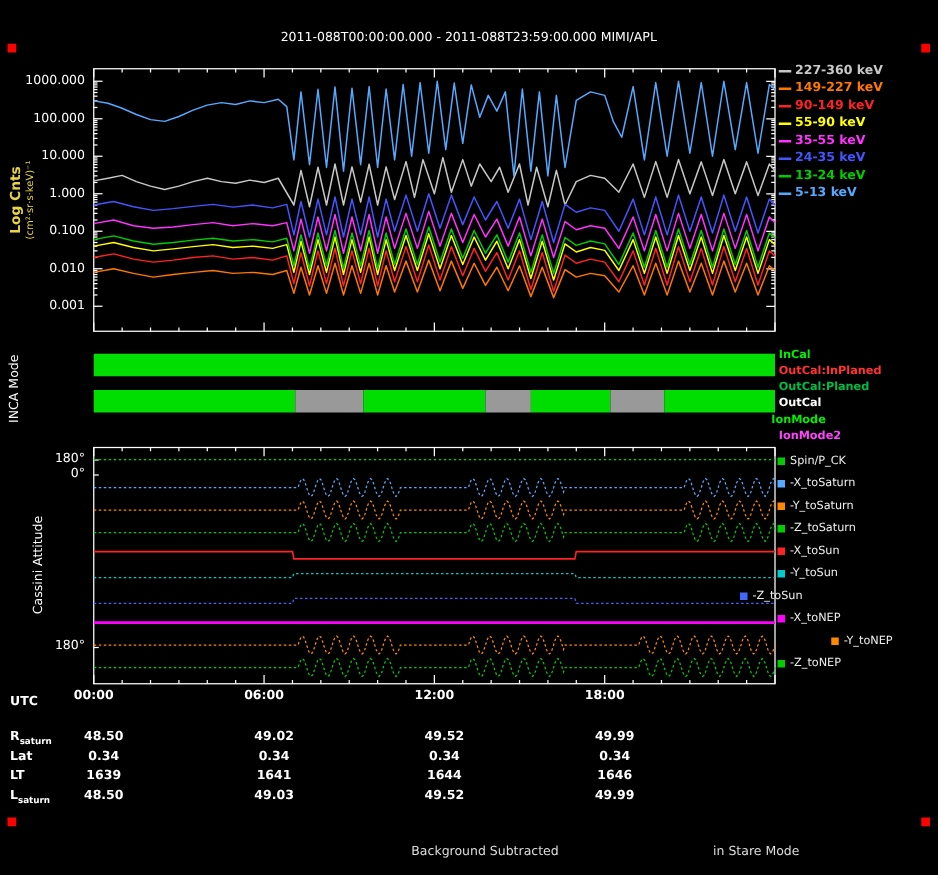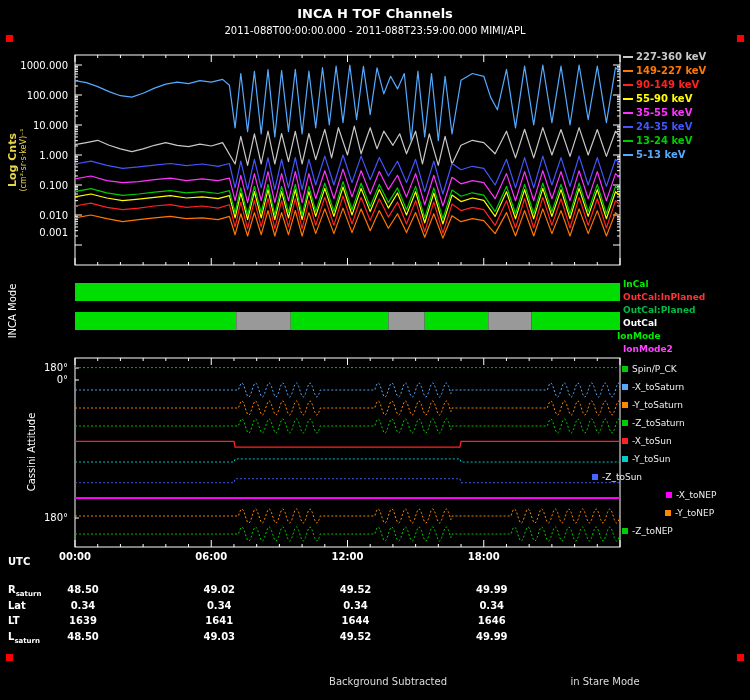--- a/index.html
+++ b/index.html
@@ -276,38 +276,37 @@
       <polyline points="75.0,482.7 76.1,482.7 77.3,482.7 78.4,482.7 79.5,482.7 80.7,482.7 81.8,482.7 82.9,482.7 84.1,482.7 85.2,482.7 86.4,482.7 87.5,482.7 88.6,482.7 89.8,482.7 90.9,482.7 92.0,482.7 93.2,482.7 94.3,482.7 95.4,482.7 96.6,482.7 97.7,482.7 98.8,482.7 100.0,482.7 101.1,482.7 102.3,482.7 103.4,482.7 104.5,482.7 105.7,482.7 106.8,482.7 107.9,482.7 109.1,482.7 110.2,482.7 111.3,482.7 112.5,482.7 113.6,482.7 114.7,482.7 115.9,482.7 117.0,482.7 118.1,482.7 119.3,482.7 120.4,482.7 121.6,482.7 122.7,482.7 123.8,482.7 125.0,482.7 126.1,482.7 127.2,482.7 128.4,482.7 129.5,482.7 130.6,482.7 131.8,482.7 132.9,482.7 134.0,482.7 135.2,482.7 136.3,482.7 137.4,482.7 138.6,482.7 139.7,482.7 140.9,482.7 142.0,482.7 143.1,482.7 144.3,482.7 145.4,482.7 146.5,482.7 147.7,482.7 148.8,482.7 149.9,482.7 151.1,482.7 152.2,482.7 153.3,482.7 154.5,482.7 155.6,482.7 156.7,482.7 157.9,482.7 159.0,482.7 160.2,482.7 161.3,482.7 162.4,482.7 163.6,482.7 164.7,482.7 165.8,482.7 167.0,482.7 168.1,482.7 169.2,482.7 170.4,482.7 171.5,482.7 172.6,482.7 173.8,482.7 174.9,482.7 176.1,482.7 177.2,482.7 178.3,482.7 179.5,482.7 180.6,482.7 181.7,482.7 182.9,482.7 184.0,482.7 185.1,482.7 186.3,482.7 187.4,482.7 188.5,482.7 189.7,482.7 190.8,482.7 191.9,482.7 193.1,482.7 194.2,482.7 195.4,482.7 196.5,482.7 197.6,482.7 198.8,482.7 199.9,482.7 201.0,482.7 202.2,482.7 203.3,482.7 204.4,482.7 205.6,482.7 206.7,482.7 207.8,482.7 209.0,482.7 210.1,482.7 211.2,482.7 212.4,482.7 213.5,482.7 214.7,482.7 215.8,482.7 216.9,482.7 218.1,482.7 219.2,482.7 220.3,482.7 221.5,482.7 222.6,482.7 223.7,482.7 224.9,482.7 226.0,482.7 227.1,482.7 228.3,482.7 229.4,482.7 230.6,482.7 231.7,482.7 232.8,482.7 234.0,482.7 235.1,478.7 236.2,478.7 237.4,478.7 238.5,478.7 239.6,478.7 240.8,478.7 241.9,478.7 243.0,478.7 244.2,478.7 245.3,478.7 246.4,478.7 247.6,478.7 248.7,478.7 249.9,478.7 251.0,478.7 252.1,478.7 253.3,478.7 254.4,478.7 255.5,478.7 256.7,478.7 257.8,478.7 258.9,478.7 260.1,478.7 261.2,478.7 262.3,478.7 263.5,478.7 264.6,478.7 265.7,478.7 266.9,478.7 268.0,478.7 269.2,478.7 270.3,478.7 271.4,478.7 272.6,478.7 273.7,478.7 274.8,478.7 276.0,478.7 277.1,478.7 278.2,478.7 279.4,478.7 280.5,478.7 281.6,478.7 282.8,478.7 283.9,478.7 285.1,478.7 286.2,478.7 287.3,478.7 288.5,478.7 289.6,478.7 290.7,478.7 291.9,478.7 293.0,478.7 294.1,478.7 295.3,478.7 296.4,478.7 297.5,478.7 298.7,478.7 299.8,478.7 300.9,478.7 302.1,478.7 303.2,478.7 304.4,478.7 305.5,478.7 306.6,478.7 307.8,478.7 308.9,478.7 310.0,478.7 311.2,478.7 312.3,478.7 313.4,478.7 314.6,478.7 315.7,478.7 316.8,478.7 318.0,478.7 319.1,478.7 320.3,478.7 321.4,478.7 322.5,478.7 323.7,478.7 324.8,478.7 325.9,478.7 327.1,478.7 328.2,478.7 329.3,478.7 330.5,478.7 331.6,478.7 332.7,478.7 333.9,478.7 335.0,478.7 336.1,478.7 337.3,478.7 338.4,478.7 339.6,478.7 340.7,478.7 341.8,478.7 343.0,478.7 344.1,478.7 345.2,478.7 346.4,478.7 347.5,478.7 348.6,478.7 349.8,478.7 350.9,478.7 352.0,478.7 353.2,478.7 354.3,478.7 355.4,478.7 356.6,478.7 357.7,478.7 358.9,478.7 360.0,478.7 361.1,478.7 362.3,478.7 363.4,478.7 364.5,478.7 365.7,478.7 366.8,478.7 367.9,478.7 369.1,478.7 370.2,478.7 371.3,478.7 372.5,478.7 373.6,478.7 374.8,478.7 375.9,478.7 377.0,478.7 378.2,478.7 379.3,478.7 380.4,478.7 381.6,478.7 382.7,478.7 383.8,478.7 385.0,478.7 386.1,478.7 387.2,478.7 388.4,478.7 389.5,478.7 390.6,478.7 391.8,478.7 392.9,478.7 394.1,478.7 395.2,478.7 396.3,478.7 397.5,478.7 398.6,478.7 399.7,478.7 400.9,478.7 402.0,478.7 403.1,478.7 404.3,478.7 405.4,478.7 406.5,478.7 407.7,478.7 408.8,478.7 409.9,478.7 411.1,478.7 412.2,478.7 413.4,478.7 414.5,478.7 415.6,478.7 416.8,478.7 417.9,478.7 419.0,478.7 420.2,478.7 421.3,478.7 422.4,478.7 423.6,478.7 424.7,478.7 425.8,478.7 427.0,478.7 428.1,478.7 429.3,478.7 430.4,478.7 431.5,478.7 432.7,478.7 433.8,478.7 434.9,478.7 436.1,478.7 437.2,478.7 438.3,478.7 439.5,478.7 440.6,478.7 441.7,478.7 442.9,478.7 444.0,478.7 445.1,478.7 446.3,478.7 447.4,478.7 448.6,478.7 449.7,478.7 450.8,478.7 452.0,478.7 453.1,478.7 454.2,478.7 455.4,478.7 456.5,478.7 457.6,478.7 458.8,478.7 459.9,478.7 461.0,482.7 462.2,482.7 463.3,482.7 464.4,482.7 465.6,482.7 466.7,482.7 467.9,482.7 469.0,482.7 470.1,482.7 471.3,482.7 472.4,482.7 473.5,482.7 474.7,482.7 475.8,482.7 476.9,482.7 478.1,482.7 479.2,482.7 480.3,482.7 481.5,482.7 482.6,482.7 483.8,482.7 484.9,482.7 486.0,482.7 487.2,482.7 488.3,482.7 489.4,482.7 490.6,482.7 491.7,482.7 492.8,482.7 494.0,482.7 495.1,482.7 496.2,482.7 497.4,482.7 498.5,482.7 499.6,482.7 500.8,482.7 501.9,482.7 503.1,482.7 504.2,482.7 505.3,482.7 506.5,482.7 507.6,482.7 508.7,482.7 509.9,482.7 511.0,482.7 512.1,482.7 513.3,482.7 514.4,482.7 515.5,482.7 516.7,482.7 517.8,482.7 518.9,482.7 520.1,482.7 521.2,482.7 522.4,482.7 523.5,482.7 524.6,482.7 525.8,482.7 526.9,482.7 528.0,482.7 529.2,482.7 530.3,482.7 531.4,482.7 532.6,482.7 533.7,482.7 534.8,482.7 536.0,482.7 537.1,482.7 538.3,482.7 539.4,482.7 540.5,482.7 541.7,482.7 542.8,482.7 543.9,482.7 545.1,482.7 546.2,482.7 547.3,482.7 548.5,482.7 549.6,482.7 550.7,482.7 551.9,482.7 553.0,482.7 554.1,482.7 555.3,482.7 556.4,482.7 557.6,482.7 558.7,482.7 559.8,482.7 561.0,482.7 562.1,482.7 563.2,482.7 564.4,482.7 565.5,482.7 566.6,482.7 567.8,482.7 568.9,482.7 570.0,482.7 571.2,482.7 572.3,482.7 573.4,482.7 574.6,482.7 575.7,482.7 576.9,482.7 578.0,482.7 579.1,482.7 580.3,482.7 581.4,482.7 582.5,482.7 583.7,482.7 584.8,482.7 585.9,482.7 587.1,482.7 588.2,482.7 589.3,482.7 590.5,482.7 591.6,482.7 592.8,482.7 593.9,482.7 595.0,482.7 596.2,482.7 597.3,482.7 598.4,482.7 599.6,482.7 600.7,482.7 601.8,482.7 603.0,482.7 604.1,482.7 605.2,482.7 606.4,482.7 607.5,482.7 608.6,482.7 609.8,482.7 610.9,482.7 612.1,482.7 613.2,482.7 614.3,482.7 615.5,482.7 616.6,482.7 617.7,482.7 618.9,482.7 620.0,482.7" fill="none" stroke="#4466ff" stroke-width="1" stroke-dasharray="2,2"></polyline>
       <polyline points="75.0,498.0 76.1,498.0 77.3,498.0 78.4,498.0 79.5,498.0 80.7,498.0 81.8,498.0 82.9,498.0 84.1,498.0 85.2,498.0 86.4,498.0 87.5,498.0 88.6,498.0 89.8,498.0 90.9,498.0 92.0,498.0 93.2,498.0 94.3,498.0 95.4,498.0 96.6,498.0 97.7,498.0 98.8,498.0 100.0,498.0 101.1,498.0 102.3,498.0 103.4,498.0 104.5,498.0 105.7,498.0 106.8,498.0 107.9,498.0 109.1,498.0 110.2,498.0 111.3,498.0 112.5,498.0 113.6,498.0 114.7,498.0 115.9,498.0 117.0,498.0 118.1,498.0 119.3,498.0 120.4,498.0 121.6,498.0 122.7,498.0 123.8,498.0 125.0,498.0 126.1,498.0 127.2,498.0 128.4,498.0 129.5,498.0 130.6,498.0 131.8,498.0 132.9,498.0 134.0,498.0 135.2,498.0 136.3,498.0 137.4,498.0 138.6,498.0 139.7,498.0 140.9,498.0 142.0,498.0 143.1,498.0 144.3,498.0 145.4,498.0 146.5,498.0 147.7,498.0 148.8,498.0 149.9,498.0 151.1,498.0 152.2,498.0 153.3,498.0 154.5,498.0 155.6,498.0 156.7,498.0 157.9,498.0 159.0,498.0 160.2,498.0 161.3,498.0 162.4,498.0 163.6,498.0 164.7,498.0 165.8,498.0 167.0,498.0 168.1,498.0 169.2,498.0 170.4,498.0 171.5,498.0 172.6,498.0 173.8,498.0 174.9,498.0 176.1,498.0 177.2,498.0 178.3,498.0 179.5,498.0 180.6,498.0 181.7,498.0 182.9,498.0 184.0,498.0 185.1,498.0 186.3,498.0 187.4,498.0 188.5,498.0 189.7,498.0 190.8,498.0 191.9,498.0 193.1,498.0 194.2,498.0 195.4,498.0 196.5,498.0 197.6,498.0 198.8,498.0 199.9,498.0 201.0,498.0 202.2,498.0 203.3,498.0 204.4,498.0 205.6,498.0 206.7,498.0 207.8,498.0 209.0,498.0 210.1,498.0 211.2,498.0 212.4,498.0 213.5,498.0 214.7,498.0 215.8,498.0 216.9,498.0 218.1,498.0 219.2,498.0 220.3,498.0 221.5,498.0 222.6,498.0 223.7,498.0 224.9,498.0 226.0,498.0 227.1,498.0 228.3,498.0 229.4,498.0 230.6,498.0 231.7,498.0 232.8,498.0 234.0,498.0 235.1,498.0 236.2,498.0 237.4,498.0 238.5,498.0 239.6,498.0 240.8,498.0 241.9,498.0 243.0,498.0 244.2,498.0 245.3,498.0 246.4,498.0 247.6,498.0 248.7,498.0 249.9,498.0 251.0,498.0 252.1,498.0 253.3,498.0 254.4,498.0 255.5,498.0 256.7,498.0 257.8,498.0 258.9,498.0 260.1,498.0 261.2,498.0 262.3,498.0 263.5,498.0 264.6,498.0 265.7,498.0 266.9,498.0 268.0,498.0 269.2,498.0 270.3,498.0 271.4,498.0 272.6,498.0 273.7,498.0 274.8,498.0 276.0,498.0 277.1,498.0 278.2,498.0 279.4,498.0 280.5,498.0 281.6,498.0 282.8,498.0 283.9,498.0 285.1,498.0 286.2,498.0 287.3,498.0 288.5,498.0 289.6,498.0 290.7,498.0 291.9,498.0 293.0,498.0 294.1,498.0 295.3,498.0 296.4,498.0 297.5,498.0 298.7,498.0 299.8,498.0 300.9,498.0 302.1,498.0 303.2,498.0 304.4,498.0 305.5,498.0 306.6,498.0 307.8,498.0 308.9,498.0 310.0,498.0 311.2,498.0 312.3,498.0 313.4,498.0 314.6,498.0 315.7,498.0 316.8,498.0 318.0,498.0 319.1,498.0 320.3,498.0 321.4,498.0 322.5,498.0 323.7,498.0 324.8,498.0 325.9,498.0 327.1,498.0 328.2,498.0 329.3,498.0 330.5,498.0 331.6,498.0 332.7,498.0 333.9,498.0 335.0,498.0 336.1,498.0 337.3,498.0 338.4,498.0 339.6,498.0 340.7,498.0 341.8,498.0 343.0,498.0 344.1,498.0 345.2,498.0 346.4,498.0 347.5,498.0 348.6,498.0 349.8,498.0 350.9,498.0 352.0,498.0 353.2,498.0 354.3,498.0 355.4,498.0 356.6,498.0 357.7,498.0 358.9,498.0 360.0,498.0 361.1,498.0 362.3,498.0 363.4,498.0 364.5,498.0 365.7,498.0 366.8,498.0 367.9,498.0 369.1,498.0 370.2,498.0 371.3,498.0 372.5,498.0 373.6,498.0 374.8,498.0 375.9,498.0 377.0,498.0 378.2,498.0 379.3,498.0 380.4,498.0 381.6,498.0 382.7,498.0 383.8,498.0 385.0,498.0 386.1,498.0 387.2,498.0 388.4,498.0 389.5,498.0 390.6,498.0 391.8,498.0 392.9,498.0 394.1,498.0 395.2,498.0 396.3,498.0 397.5,498.0 398.6,498.0 399.7,498.0 400.9,498.0 402.0,498.0 403.1,498.0 404.3,498.0 405.4,498.0 406.5,498.0 407.7,498.0 408.8,498.0 409.9,498.0 411.1,498.0 412.2,498.0 413.4,498.0 414.5,498.0 415.6,498.0 416.8,498.0 417.9,498.0 419.0,498.0 420.2,498.0 421.3,498.0 422.4,498.0 423.6,498.0 424.7,498.0 425.8,498.0 427.0,498.0 428.1,498.0 429.3,498.0 430.4,498.0 431.5,498.0 432.7,498.0 433.8,498.0 434.9,498.0 436.1,498.0 437.2,498.0 438.3,498.0 439.5,498.0 440.6,498.0 441.7,498.0 442.9,498.0 444.0,498.0 445.1,498.0 446.3,498.0 447.4,498.0 448.6,498.0 449.7,498.0 450.8,498.0 452.0,498.0 453.1,498.0 454.2,498.0 455.4,498.0 456.5,498.0 457.6,498.0 458.8,498.0 459.9,498.0 461.0,498.0 462.2,498.0 463.3,498.0 464.4,498.0 465.6,498.0 466.7,498.0 467.9,498.0 469.0,498.0 470.1,498.0 471.3,498.0 472.4,498.0 473.5,498.0 474.7,498.0 475.8,498.0 476.9,498.0 478.1,498.0 479.2,498.0 480.3,498.0 481.5,498.0 482.6,498.0 483.8,498.0 484.9,498.0 486.0,498.0 487.2,498.0 488.3,498.0 489.4,498.0 490.6,498.0 491.7,498.0 492.8,498.0 494.0,498.0 495.1,498.0 496.2,498.0 497.4,498.0 498.5,498.0 499.6,498.0 500.8,498.0 501.9,498.0 503.1,498.0 504.2,498.0 505.3,498.0 506.5,498.0 507.6,498.0 508.7,498.0 509.9,498.0 511.0,498.0 512.1,498.0 513.3,498.0 514.4,498.0 515.5,498.0 516.7,498.0 517.8,498.0 518.9,498.0 520.1,498.0 521.2,498.0 522.4,498.0 523.5,498.0 524.6,498.0 525.8,498.0 526.9,498.0 528.0,498.0 529.2,498.0 530.3,498.0 531.4,498.0 532.6,498.0 533.7,498.0 534.8,498.0 536.0,498.0 537.1,498.0 538.3,498.0 539.4,498.0 540.5,498.0 541.7,498.0 542.8,498.0 543.9,498.0 545.1,498.0 546.2,498.0 547.3,498.0 548.5,498.0 549.6,498.0 550.7,498.0 551.9,498.0 553.0,498.0 554.1,498.0 555.3,498.0 556.4,498.0 557.6,498.0 558.7,498.0 559.8,498.0 561.0,498.0 562.1,498.0 563.2,498.0 564.4,498.0 565.5,498.0 566.6,498.0 567.8,498.0 568.9,498.0 570.0,498.0 571.2,498.0 572.3,498.0 573.4,498.0 574.6,498.0 575.7,498.0 576.9,498.0 578.0,498.0 579.1,498.0 580.3,498.0 581.4,498.0 582.5,498.0 583.7,498.0 584.8,498.0 585.9,498.0 587.1,498.0 588.2,498.0 589.3,498.0 590.5,498.0 591.6,498.0 592.8,498.0 593.9,498.0 595.0,498.0 596.2,498.0 597.3,498.0 598.4,498.0 599.6,498.0 600.7,498.0 601.8,498.0 603.0,498.0 604.1,498.0 605.2,498.0 606.4,498.0 607.5,498.0 608.6,498.0 609.8,498.0 610.9,498.0 612.1,498.0 613.2,498.0 614.3,498.0 615.5,498.0 616.6,498.0 617.7,498.0 618.9,498.0 620.0,498.0" fill="none" stroke="#ff00ff" stroke-width="2.2" stroke-dasharray=""></polyline>
       <polyline points="75.0,516.0 76.1,516.0 77.3,516.0 78.4,516.0 79.5,516.0 80.7,516.0 81.8,516.0 82.9,516.0 84.1,516.0 85.2,516.0 86.4,516.0 87.5,516.0 88.6,516.0 89.8,516.0 90.9,516.0 92.0,516.0 93.2,516.0 94.3,516.0 95.4,516.0 96.6,516.0 97.7,516.0 98.8,516.0 100.0,516.0 101.1,516.0 102.3,516.0 103.4,516.0 104.5,516.0 105.7,516.0 106.8,516.0 107.9,516.0 109.1,516.0 110.2,516.0 111.3,516.0 112.5,516.0 113.6,516.0 114.7,516.0 115.9,516.0 117.0,516.0 118.1,516.0 119.3,516.0 120.4,516.0 121.6,516.0 122.7,516.0 123.8,516.0 125.0,516.0 126.1,516.0 127.2,516.0 128.4,516.0 129.5,516.0 130.6,516.0 131.8,516.0 132.9,516.0 134.0,516.0 135.2,516.0 136.3,516.0 137.4,516.0 138.6,516.0 139.7,516.0 140.9,516.0 142.0,516.0 143.1,516.0 144.3,516.0 145.4,516.0 146.5,516.0 147.7,516.0 148.8,516.0 149.9,516.0 151.1,516.0 152.2,516.0 153.3,516.0 154.5,516.0 155.6,516.0 156.7,516.0 157.9,516.0 159.0,516.0 160.2,516.0 161.3,516.0 162.4,516.0 163.6,516.0 164.7,516.0 165.8,516.0 167.0,516.0 168.1,516.0 169.2,516.0 170.4,516.0 171.5,516.0 172.6,516.0 173.8,516.0 174.9,516.0 176.1,516.0 177.2,516.0 178.3,516.0 179.5,516.0 180.6,516.0 181.7,516.0 182.9,516.0 184.0,516.0 185.1,516.0 186.3,516.0 187.4,516.0 188.5,516.0 189.7,516.0 190.8,516.0 191.9,516.0 193.1,516.0 194.2,516.0 195.4,516.0 196.5,516.0 197.6,516.0 198.8,516.0 199.9,516.0 201.0,516.0 202.2,516.0 203.3,516.0 204.4,516.0 205.6,516.0 206.7,516.0 207.8,516.0 209.0,516.0 210.1,516.0 211.2,516.0 212.4,516.0 213.5,516.0 214.7,516.0 215.8,516.0 216.9,516.0 218.1,516.0 219.2,516.0 220.3,516.0 221.5,516.0 222.6,516.0 223.7,516.0 224.9,516.0 226.0,516.0 227.1,516.0 228.3,516.0 229.4,516.0 230.6,516.0 231.7,516.0 232.8,516.0 234.0,516.0 235.1,516.0 236.2,516.0 237.4,516.0 238.5,516.0 239.6,512.4 240.8,509.8 241.9,508.9 243.0,509.8 244.2,512.4 245.3,516.0 246.4,519.6 247.6,522.2 248.7,523.1 249.9,522.2 251.0,519.6 252.1,516.0 253.3,512.4 254.4,509.8 255.5,508.9 256.7,509.8 257.8,512.4 258.9,516.0 260.1,519.6 261.2,522.2 262.3,523.1 263.5,522.2 264.6,519.6 265.7,516.0 266.9,512.4 268.0,509.8 269.2,508.9 270.3,509.8 271.4,512.4 272.6,516.0 273.7,519.6 274.8,522.2 276.0,523.1 277.1,522.2 278.2,519.6 279.4,516.0 280.5,512.4 281.6,509.8 282.8,508.9 283.9,509.8 285.1,512.4 286.2,516.0 287.3,519.6 288.5,522.2 289.6,523.1 290.7,522.2 291.9,519.6 293.0,516.0 294.1,512.4 295.3,509.8 296.4,508.9 297.5,509.8 298.7,512.4 299.8,516.0 300.9,519.6 302.1,522.2 303.2,523.1 304.4,522.2 305.5,519.6 306.6,516.0 307.8,512.4 308.9,509.8 310.0,508.9 311.2,509.8 312.3,512.4 313.4,516.0 314.6,519.6 315.7,522.2 316.8,523.1 318.0,522.2 319.1,519.6 320.3,516.0 321.4,516.0 322.5,516.0 323.7,516.0 324.8,516.0 325.9,516.0 327.1,516.0 328.2,516.0 329.3,516.0 330.5,516.0 331.6,516.0 332.7,516.0 333.9,516.0 335.0,516.0 336.1,516.0 337.3,516.0 338.4,516.0 339.6,516.0 340.7,516.0 341.8,516.0 343.0,516.0 344.1,516.0 345.2,516.0 346.4,516.0 347.5,516.0 348.6,516.0 349.8,516.0 350.9,516.0 352.0,516.0 353.2,516.0 354.3,516.0 355.4,516.0 356.6,516.0 357.7,516.0 358.9,516.0 360.0,516.0 361.1,516.0 362.3,516.0 363.4,516.0 364.5,516.0 365.7,516.0 366.8,516.0 367.9,516.0 369.1,516.0 370.2,516.0 371.3,516.0 372.5,516.0 373.6,516.0 374.8,516.0 375.9,512.4 377.0,509.8 378.2,508.9 379.3,509.8 380.4,512.4 381.6,516.0 382.7,519.6 383.8,522.2 385.0,523.1 386.1,522.2 387.2,519.6 388.4,516.0 389.5,512.4 390.6,509.8 391.8,508.9 392.9,509.8 394.1,512.4 395.2,516.0 396.3,519.6 397.5,522.2 398.6,523.1 399.7,522.2 400.9,519.6 402.0,516.0 403.1,512.4 404.3,509.8 405.4,508.9 406.5,509.8 407.7,512.4 408.8,516.0 409.9,519.6 411.1,522.2 412.2,523.1 413.4,522.2 414.5,519.6 415.6,516.0 416.8,512.4 417.9,509.8 419.0,508.9 420.2,509.8 421.3,512.4 422.4,516.0 423.6,519.6 424.7,522.2 425.8,523.1 427.0,522.2 428.1,519.6 429.3,516.0 430.4,512.4 431.5,509.8 432.7,508.9 433.8,509.8 434.9,512.4 436.1,516.0 437.2,519.6 438.3,522.2 439.5,523.1 440.6,522.2 441.7,519.6 442.9,516.0 444.0,512.4 445.1,509.8 446.3,508.9 447.4,509.8 448.6,512.4 449.7,516.0 450.8,519.6 452.0,516.0 453.1,516.0 454.2,516.0 455.4,516.0 456.5,516.0 457.6,516.0 458.8,516.0 459.9,516.0 461.0,516.0 462.2,516.0 463.3,516.0 464.4,516.0 465.6,516.0 466.7,516.0 467.9,516.0 469.0,516.0 470.1,516.0 471.3,516.0 472.4,516.0 473.5,516.0 474.7,516.0 475.8,516.0 476.9,516.0 478.1,516.0 479.2,516.0 480.3,516.0 481.5,516.0 482.6,516.0 483.8,516.0 484.9,516.0 486.0,516.0 487.2,516.0 488.3,516.0 489.4,516.0 490.6,516.0 491.7,516.0 492.8,516.0 494.0,516.0 495.1,516.0 496.2,516.0 497.4,516.0 498.5,516.0 499.6,516.0 500.8,516.0 501.9,516.0 503.1,516.0 504.2,516.0 505.3,516.0 506.5,516.0 507.6,516.0 508.7,516.0 509.9,516.0 511.0,516.0 512.1,512.4 513.3,509.8 514.4,508.9 515.5,509.8 516.7,512.4 517.8,516.0 518.9,519.6 520.1,522.2 521.2,523.1 522.4,522.2 523.5,519.6 524.6,516.0 525.8,512.4 526.9,509.8 528.0,508.9 529.2,509.8 530.3,512.4 531.4,516.0 532.6,519.6 533.7,522.2 534.8,523.1 536.0,522.2 537.1,519.6 538.3,516.0 539.4,512.4 540.5,509.8 541.7,508.9 542.8,509.8 543.9,512.4 545.1,516.0 546.2,519.6 547.3,522.2 548.5,523.1 549.6,522.2 550.7,519.6 551.9,516.0 553.0,512.4 554.1,509.8 555.3,508.9 556.4,509.8 557.6,512.4 558.7,516.0 559.8,519.6 561.0,522.2 562.1,523.1 563.2,522.2 564.4,519.6 565.5,516.0 566.6,512.4 567.8,509.8 568.9,508.9 570.0,509.8 571.2,512.4 572.3,516.0 573.4,519.6 574.6,522.2 575.7,523.1 576.9,522.2 578.0,519.6 579.1,516.0 580.3,512.4 581.4,509.8 582.5,508.9 583.7,509.8 584.8,512.4 585.9,516.0 587.1,519.6 588.2,522.2 589.3,523.1 590.5,522.2 591.6,519.6 592.8,516.0 593.9,512.4 595.0,509.8 596.2,508.9 597.3,509.8 598.4,512.4 599.6,516.0 600.7,519.6 601.8,522.2 603.0,523.1 604.1,522.2 605.2,519.6 606.4,516.0 607.5,512.4 608.6,509.8 609.8,508.9 610.9,509.8 612.1,512.4 613.2,516.0 614.3,519.6 615.5,522.2 616.6,523.1 617.7,522.2 618.9,519.6 620.0,516.0" fill="none" stroke="#ff8800" stroke-width="1" stroke-dasharray="2,2"></polyline>
       <polyline points="75.0,534.0 76.1,534.0 77.3,534.0 78.4,534.0 79.5,534.0 80.7,534.0 81.8,534.0 82.9,534.0 84.1,534.0 85.2,534.0 86.4,534.0 87.5,534.0 88.6,534.0 89.8,534.0 90.9,534.0 92.0,534.0 93.2,534.0 94.3,534.0 95.4,534.0 96.6,534.0 97.7,534.0 98.8,534.0 100.0,534.0 101.1,534.0 102.3,534.0 103.4,534.0 104.5,534.0 105.7,534.0 106.8,534.0 107.9,534.0 109.1,534.0 110.2,534.0 111.3,534.0 112.5,534.0 113.6,534.0 114.7,534.0 115.9,534.0 117.0,534.0 118.1,534.0 119.3,534.0 120.4,534.0 121.6,534.0 122.7,534.0 123.8,534.0 125.0,534.0 126.1,534.0 127.2,534.0 128.4,534.0 129.5,534.0 130.6,534.0 131.8,534.0 132.9,534.0 134.0,534.0 135.2,534.0 136.3,534.0 137.4,534.0 138.6,534.0 139.7,534.0 140.9,534.0 142.0,534.0 143.1,534.0 144.3,534.0 145.4,534.0 146.5,534.0 147.7,534.0 148.8,534.0 149.9,534.0 151.1,534.0 152.2,534.0 153.3,534.0 154.5,534.0 155.6,534.0 156.7,534.0 157.9,534.0 159.0,534.0 160.2,534.0 161.3,534.0 162.4,534.0 163.6,534.0 164.7,534.0 165.8,534.0 167.0,534.0 168.1,534.0 169.2,534.0 170.4,534.0 171.5,534.0 172.6,534.0 173.8,534.0 174.9,534.0 176.1,534.0 177.2,534.0 178.3,534.0 179.5,534.0 180.6,534.0 181.7,534.0 182.9,534.0 184.0,534.0 185.1,534.0 186.3,534.0 187.4,534.0 188.5,534.0 189.7,534.0 190.8,534.0 191.9,534.0 193.1,534.0 194.2,534.0 195.4,534.0 196.5,534.0 197.6,534.0 198.8,534.0 199.9,534.0 201.0,534.0 202.2,534.0 203.3,534.0 204.4,534.0 205.6,534.0 206.7,534.0 207.8,534.0 209.0,534.0 210.1,534.0 211.2,534.0 212.4,534.0 213.5,534.0 214.7,534.0 215.8,534.0 216.9,534.0 218.1,534.0 219.2,534.0 220.3,534.0 221.5,534.0 222.6,534.0 223.7,534.0 224.9,534.0 226.0,534.0 227.1,534.0 228.3,534.0 229.4,534.0 230.6,534.0 231.7,534.0 232.8,534.0 234.0,534.0 235.1,534.0 236.2,534.0 237.4,534.0 238.5,534.0 239.6,530.4 240.8,527.8 241.9,526.9 243.0,527.8 244.2,530.4 245.3,534.0 246.4,537.6 247.6,540.2 248.7,541.1 249.9,540.2 251.0,537.6 252.1,534.0 253.3,530.4 254.4,527.8 255.5,526.9 256.7,527.8 257.8,530.4 258.9,534.0 260.1,537.6 261.2,540.2 262.3,541.1 263.5,540.2 264.6,537.6 265.7,534.0 266.9,530.4 268.0,527.8 269.2,526.9 270.3,527.8 271.4,530.4 272.6,534.0 273.7,537.6 274.8,540.2 276.0,541.1 277.1,540.2 278.2,537.6 279.4,534.0 280.5,530.4 281.6,527.8 282.8,526.9 283.9,527.8 285.1,530.4 286.2,534.0 287.3,537.6 288.5,540.2 289.6,541.1 290.7,540.2 291.9,537.6 293.0,534.0 294.1,530.4 295.3,527.8 296.4,526.9 297.5,527.8 298.7,530.4 299.8,534.0 300.9,537.6 302.1,540.2 303.2,541.1 304.4,540.2 305.5,537.6 306.6,534.0 307.8,530.4 308.9,527.8 310.0,526.9 311.2,527.8 312.3,530.4 313.4,534.0 314.6,537.6 315.7,540.2 316.8,541.1 318.0,540.2 319.1,537.6 320.3,534.0 321.4,534.0 322.5,534.0 323.7,534.0 324.8,534.0 325.9,534.0 327.1,534.0 328.2,534.0 329.3,534.0 330.5,534.0 331.6,534.0 332.7,534.0 333.9,534.0 335.0,534.0 336.1,534.0 337.3,534.0 338.4,534.0 339.6,534.0 340.7,534.0 341.8,534.0 343.0,534.0 344.1,534.0 345.2,534.0 346.4,534.0 347.5,534.0 348.6,534.0 349.8,534.0 350.9,534.0 352.0,534.0 353.2,534.0 354.3,534.0 355.4,534.0 356.6,534.0 357.7,534.0 358.9,534.0 360.0,534.0 361.1,534.0 362.3,534.0 363.4,534.0 364.5,534.0 365.7,534.0 366.8,534.0 367.9,534.0 369.1,534.0 370.2,534.0 371.3,534.0 372.5,534.0 373.6,534.0 374.8,534.0 375.9,530.4 377.0,527.8 378.2,526.9 379.3,527.8 380.4,530.4 381.6,534.0 382.7,537.6 383.8,540.2 385.0,541.1 386.1,540.2 387.2,537.6 388.4,534.0 389.5,530.4 390.6,527.8 391.8,526.9 392.9,527.8 394.1,530.4 395.2,534.0 396.3,537.6 397.5,540.2 398.6,541.1 399.7,540.2 400.9,537.6 402.0,534.0 403.1,530.4 404.3,527.8 405.4,526.9 406.5,527.8 407.7,530.4 408.8,534.0 409.9,537.6 411.1,540.2 412.2,541.1 413.4,540.2 414.5,537.6 415.6,534.0 416.8,530.4 417.9,527.8 419.0,526.9 420.2,527.8 421.3,530.4 422.4,534.0 423.6,537.6 424.7,540.2 425.8,541.1 427.0,540.2 428.1,537.6 429.3,534.0 430.4,530.4 431.5,527.8 432.7,526.9 433.8,527.8 434.9,530.4 436.1,534.0 437.2,537.6 438.3,540.2 439.5,541.1 440.6,540.2 441.7,537.6 442.9,534.0 444.0,530.4 445.1,527.8 446.3,526.9 447.4,527.8 448.6,530.4 449.7,534.0 450.8,537.6 452.0,534.0 453.1,534.0 454.2,534.0 455.4,534.0 456.5,534.0 457.6,534.0 458.8,534.0 459.9,534.0 461.0,534.0 462.2,534.0 463.3,534.0 464.4,534.0 465.6,534.0 466.7,534.0 467.9,534.0 469.0,534.0 470.1,534.0 471.3,534.0 472.4,534.0 473.5,534.0 474.7,534.0 475.8,534.0 476.9,534.0 478.1,534.0 479.2,534.0 480.3,534.0 481.5,534.0 482.6,534.0 483.8,534.0 484.9,534.0 486.0,534.0 487.2,534.0 488.3,534.0 489.4,534.0 490.6,534.0 491.7,534.0 492.8,534.0 494.0,534.0 495.1,534.0 496.2,534.0 497.4,534.0 498.5,534.0 499.6,534.0 500.8,534.0 501.9,534.0 503.1,534.0 504.2,534.0 505.3,534.0 506.5,534.0 507.6,534.0 508.7,534.0 509.9,534.0 511.0,534.0 512.1,530.4 513.3,527.8 514.4,526.9 515.5,527.8 516.7,530.4 517.8,534.0 518.9,537.6 520.1,540.2 521.2,541.1 522.4,540.2 523.5,537.6 524.6,534.0 525.8,530.4 526.9,527.8 528.0,526.9 529.2,527.8 530.3,530.4 531.4,534.0 532.6,537.6 533.7,540.2 534.8,541.1 536.0,540.2 537.1,537.6 538.3,534.0 539.4,530.4 540.5,527.8 541.7,526.9 542.8,527.8 543.9,530.4 545.1,534.0 546.2,537.6 547.3,540.2 548.5,541.1 549.6,540.2 550.7,537.6 551.9,534.0 553.0,530.4 554.1,527.8 555.3,526.9 556.4,527.8 557.6,530.4 558.7,534.0 559.8,537.6 561.0,540.2 562.1,541.1 563.2,540.2 564.4,537.6 565.5,534.0 566.6,530.4 567.8,527.8 568.9,526.9 570.0,527.8 571.2,530.4 572.3,534.0 573.4,537.6 574.6,540.2 575.7,541.1 576.9,540.2 578.0,537.6 579.1,534.0 580.3,530.4 581.4,527.8 582.5,526.9 583.7,527.8 584.8,530.4 585.9,534.0 587.1,537.6 588.2,540.2 589.3,541.1 590.5,540.2 591.6,537.6 592.8,534.0 593.9,530.4 595.0,527.8 596.2,526.9 597.3,527.8 598.4,530.4 599.6,534.0 600.7,537.6 601.8,540.2 603.0,541.1 604.1,540.2 605.2,537.6 606.4,534.0 607.5,530.4 608.6,527.8 609.8,526.9 610.9,527.8 612.1,530.4 613.2,534.0 614.3,537.6 615.5,540.2 616.6,541.1 617.7,540.2 618.9,537.6 620.0,534.0" fill="none" stroke="#00cc00" stroke-width="1" stroke-dasharray="2,2"></polyline>
       <rect x="6" y="35" width="7" height="7" fill="#ff0000"></rect>
       <rect x="737" y="35" width="7" height="7" fill="#ff0000"></rect>
       <rect x="6" y="654" width="7" height="7" fill="#ff0000"></rect>
       <rect x="737" y="654" width="7" height="7" fill="#ff0000"></rect>
     </svg>
 
-  <div id="title" class="abs">INCA H TOF Channels</div>
   <div id="subtitle" class="abs">2011-088T00:00:00.000 - 2011-088T23:59:00.000 MIMI/APL</div>
 
   <div id="ylabel-top" class="rot">
     <div class="main">Log Cnts</div>
     <div class="units">(cm²·sr·s·keV)⁻¹</div>
   </div>
   <div id="ylabel-mode" class="rot">INCA Mode</div>
   <div id="ylabel-att" class="rot">Cassini Attitude</div>
 
   <div id="ytick-labels">
       <div class="ytick" style="top: 65px;">1000.000</div>
       <div class="ytick" style="top: 95px;">100.000</div>
       <div class="ytick" style="top: 125px;">10.000</div>
       <div class="ytick" style="top: 155px;">1.000</div>
       <div class="ytick" style="top: 185px;">0.100</div>
       <div class="ytick" style="top: 215px;">0.010</div>
-      <div class="ytick" style="top: 232px;">0.001</div>
+      <div class="ytick" style="top: 245px;">0.001</div>
     </div>
   <div id="att-ytick-labels">
       <div class="ytick" style="top: 367px;">180°</div>
       <div class="ytick" style="top: 379px;">0°</div>
       <div class="ytick" style="top: 517px;">180°</div>
     </div>
 
   <div id="energy-legend">
       <div class="leg-item" style="left: 623px; top: 51px; color: rgb(200, 200, 200);">
         <div class="leg-dash" style="border-top-color: rgb(200, 200, 200);"></div>
@@ -372,21 +371,21 @@
         <div>-X_toSun</div>
       </div>
       <div class="leg-item" style="left: 622px; top: 454px; justify-content: center;">
         <div class="leg-sq" style="background: rgb(0, 204, 204);"></div>
         <div>-Y_toSun</div>
       </div>
       <div class="leg-item" style="left: 592px; top: 472px;">
         <div class="leg-sq" style="background: rgb(68, 102, 255);"></div>
         <div>-Z_toSun</div>
       </div>
-      <div class="leg-item" style="left: 622px; top: 490px; margin-left: 44px;">
+      <div class="leg-item" style="left: 622px; top: 490px;">
         <div class="leg-sq" style="background: rgb(255, 0, 255);"></div>
         <div>-X_toNEP</div>
       </div>
       <div class="leg-item" style="left: 622px; top: 508px; padding-left: 43px;">
         <div class="leg-sq" style="background: rgb(255, 136, 0);"></div>
         <div>-Y_toNEP</div>
       </div>
       <div class="leg-item" style="left: 622px; top: 526px;">
         <div class="leg-sq" style="background: rgb(0, 204, 0);"></div>
         <div>-Z_toNEP</div>

